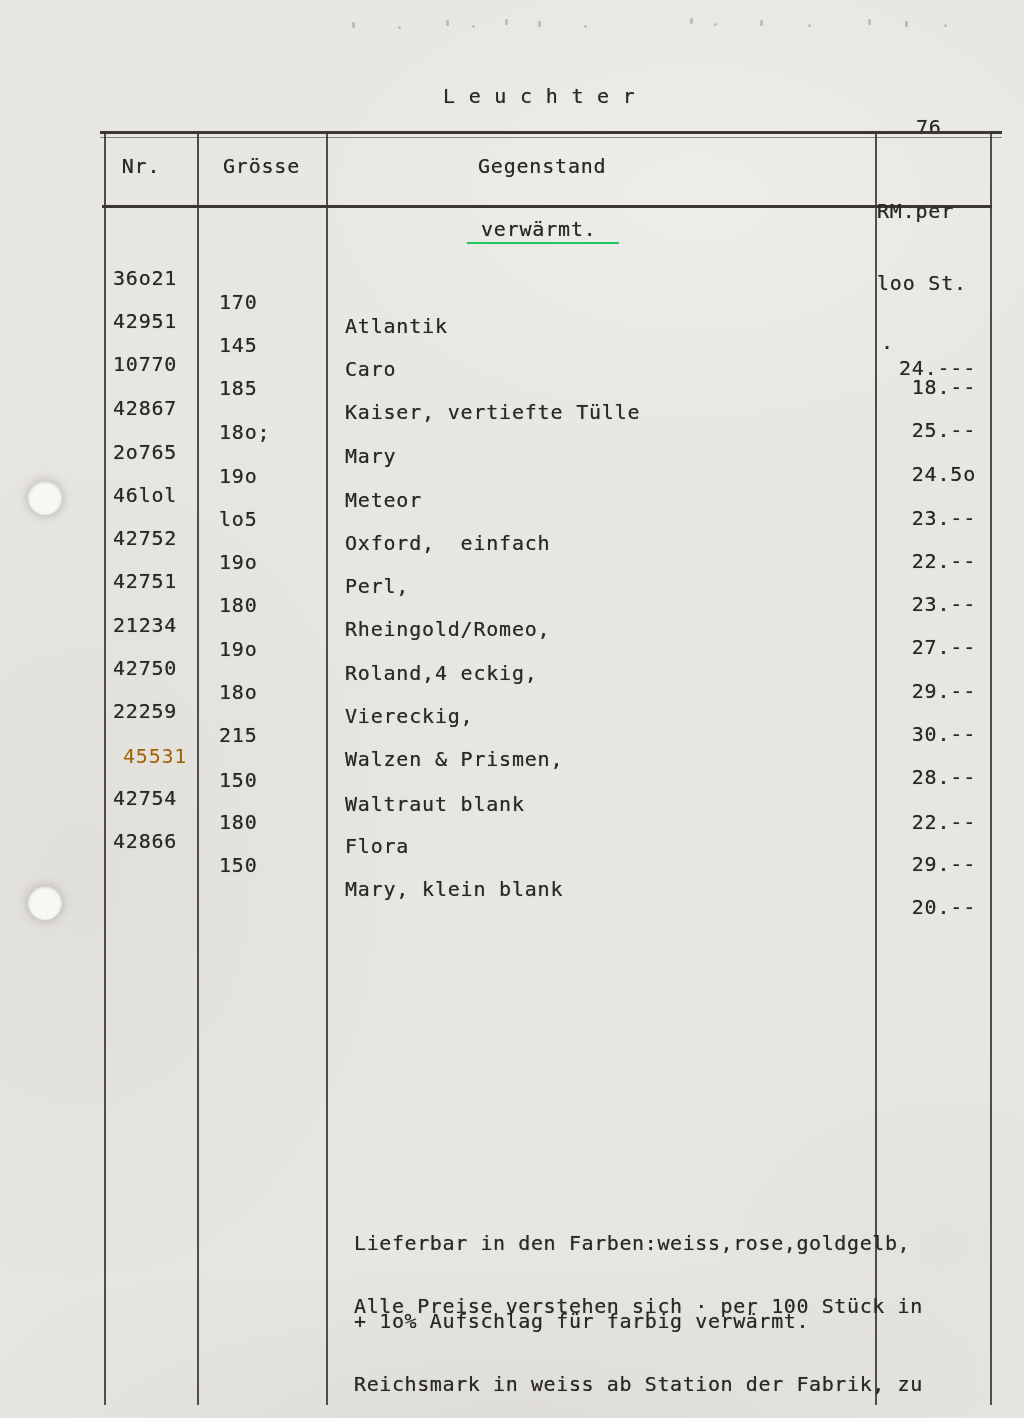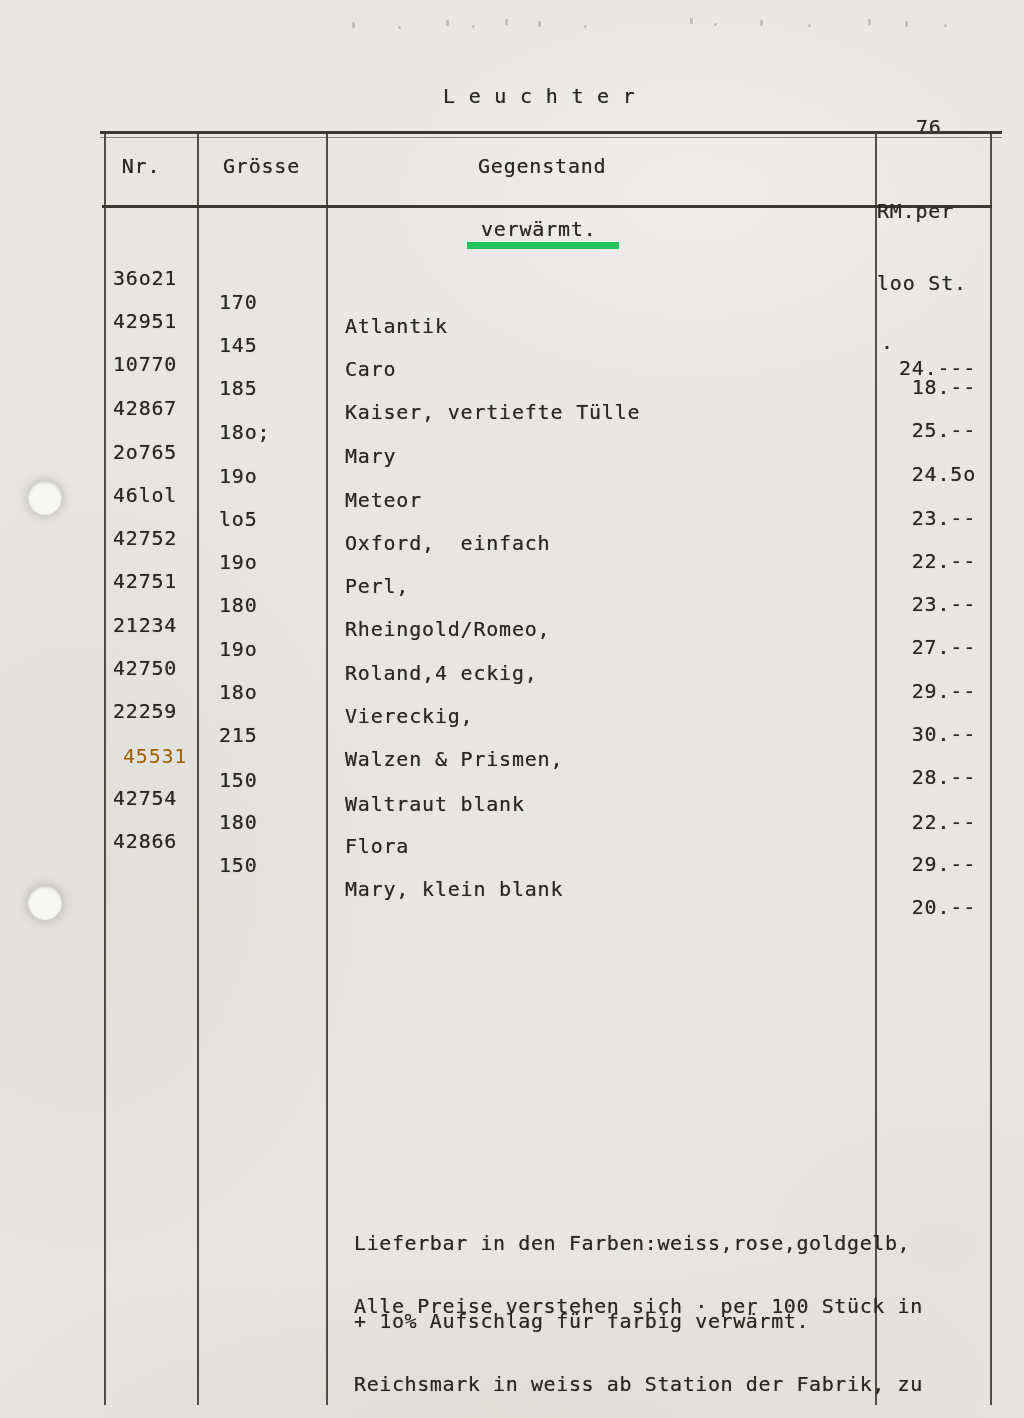--- a/index.html
+++ b/index.html
@@ -29,21 +29,21 @@
   .vline{width:2px;top:131px;height:1274px;opacity:0.88;}
   
   .hdr-nr{left:104px;top:154px;width:74px;text-align:center;}
   .hdr-gr{left:197px;top:154px;width:129px;text-align:center;}
   .hdr-ge{left:478px;top:154px;}
   .hdr-rm{left:877px;top:151px;line-height:24px;}
   
   .section-head{
     left:467px;top:217px;
     padding:0 22px 1px 14px;
-    border-bottom:7px solid #22c55e;
+    border-bottom:2px solid #22c55e;
   }
   
   .row{position:absolute;left:0;top:0;width:1024px;height:30px;}
   .row span{position:absolute;white-space:pre;}
   .c-nr{left:113px;}
   .c-nr.nr-faded{left:123px;color:#a16207;text-shadow:none;}
   .c-gr{left:219px;text-align:right;}
   .c-it{left:345px;}
   .c-pr{left:870px;width:106px;text-align:right;transform:translateY(-6px);}
   .c-mark{left:881px;transform:translateY(-8px);}

